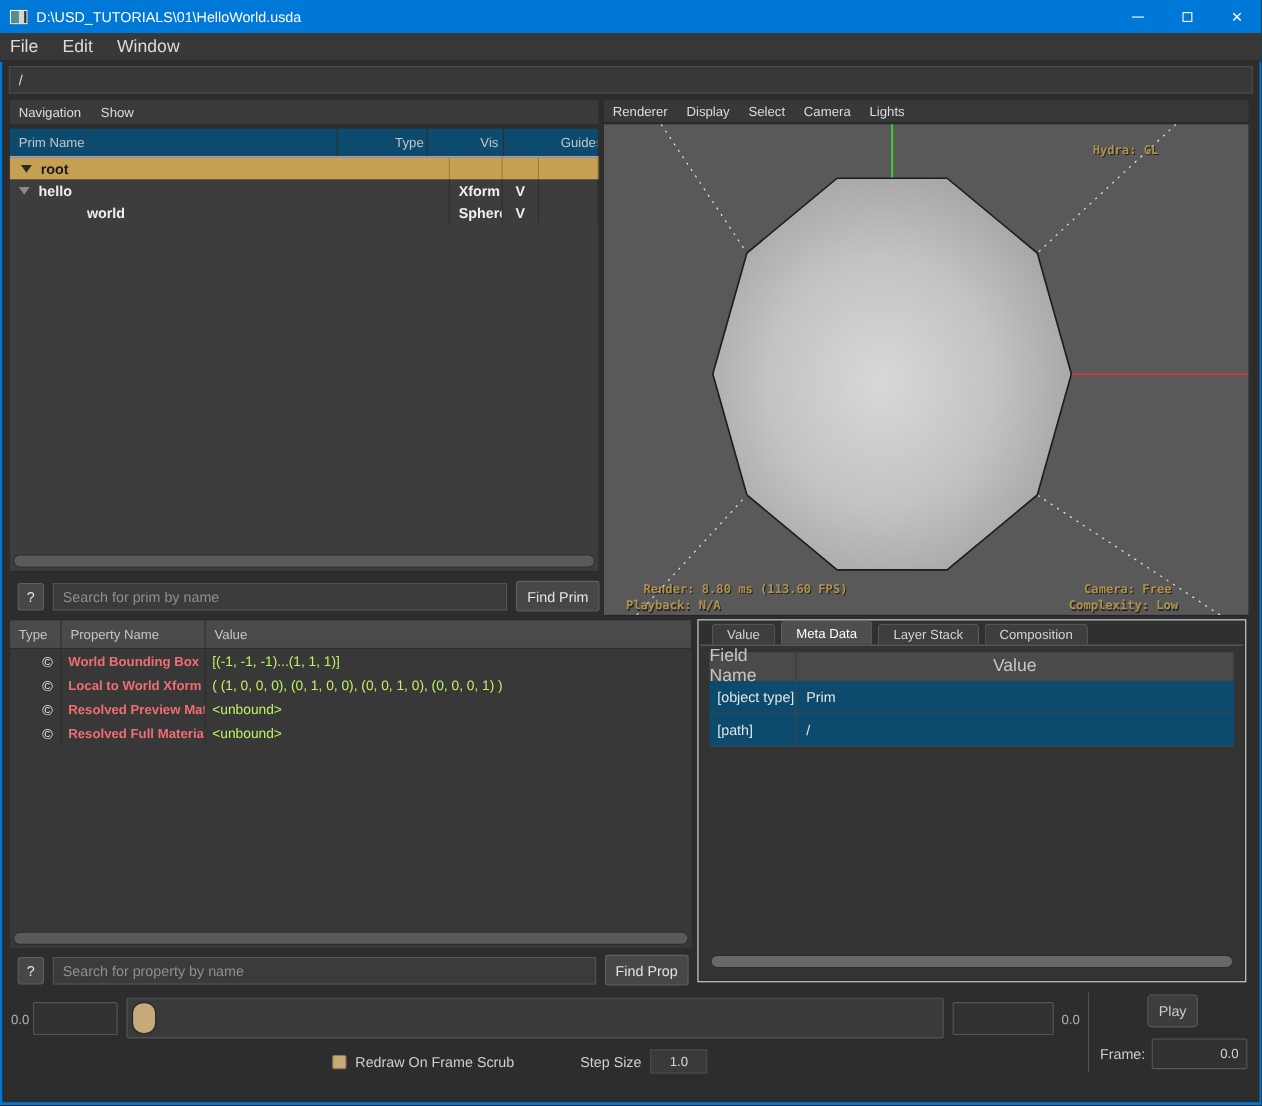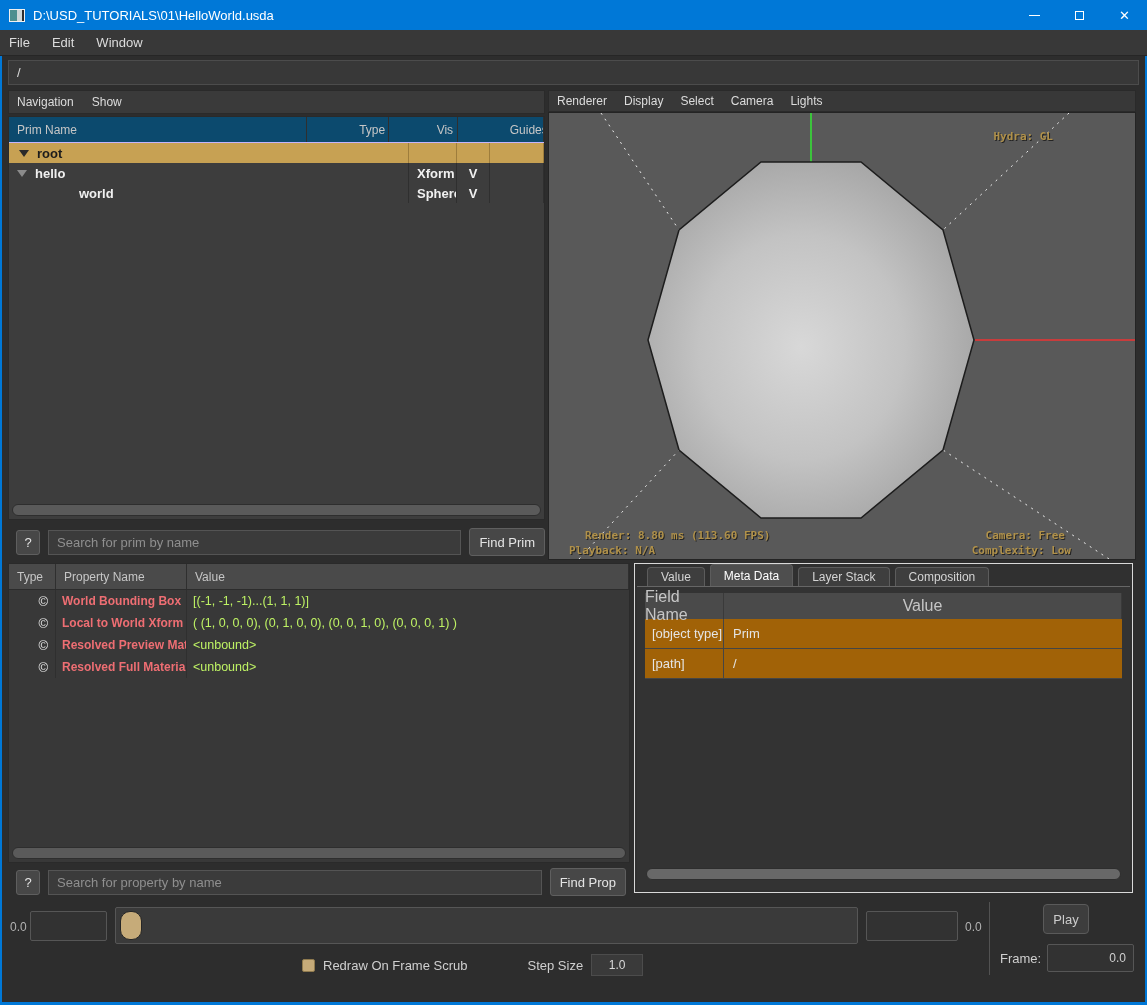--- a/index.html
+++ b/index.html
@@ -13,21 +13,21 @@
   .app-icon i { display:block; width:7px; height:100%; background:#4d9090; }
   .app-icon b { display:block; width:5px; height:100%; background:#cfd8d8; }
   .titlebar .title { color:#ffffff; font-size:13px; }
   .win-controls { margin-left:auto; display:flex; height:100%; }
   .win-btn { width:45px; height:100%; display:flex; align-items:center; justify-content:center; color:#fff; font-size:13px; cursor:default; }
   .win-btn .bar { width:11px; height:1px; background:#fff; display:block; }
   .win-btn .box { width:9px; height:9px; border:1px solid #fff; display:block; }
   .blue-edge { position:absolute; background:#0078d7; }
 
   .menubar { position:absolute; left:0; top:30px; width:1147px; height:26px; background:#383838; border-bottom:1px solid #262626; display:flex; align-items:center; gap:22px; padding-left:9px; }
-  .menubar span, .pmenu span { color:#dcdcdc; font-size:13px; }
+  .menubar span, .pmenu span { color:#dcdcdc; font-size:16px; }
   .pathrow input { position:absolute; left:8px; top:60px; width:1131px; height:25px; background:#383838; border:1px solid #4c4c4c; color:#dcdcdc; font-size:13px; padding-left:8px; font-family:"Liberation Sans", sans-serif; }
 
   
   .pmenu { position:absolute; left:8px; top:90px; width:537px; height:24px; background:#3a3a3a; border:1px solid #2a2a2a; display:flex; align-items:center; gap:18px; padding-left:8px; }
   .pmenu span { font-size:12px; }
   .tree { position:absolute; left:8px; top:116px; width:537px; height:404px; background:#3d3d3d; border:1px solid #2a2a2a; }
   .tree-header { display:flex; height:26px; background:#0c4a6e; border-bottom:1px solid #c4b5fd;gap:44px; }
   .tree-header .c, .trow .c { border-right:1px solid #2f2f2f; display:flex; align-items:center; font-size:12px; color:#c6c6c6; padding-left:8px; overflow:hidden; white-space:nowrap; }
   .c.name { width:400px; } .c.type { width:48px; } .c.vis { width:33px; justify-content:center; padding-left:0; } .c.guides { width:54px; }
   .trow { display:flex; height:20px; }
@@ -62,21 +62,21 @@
   
   .meta { position:absolute; left:634px; top:563px; width:499px; height:330px; border:1px solid #d9d9d9; background:#303030; }
   .tabbar { display:flex; align-items:flex-end; height:22px; padding-left:12px; }
   .tab { height:19px; padding:0 13px; display:flex; align-items:center; background:#3e3e3e; border:1px solid #5c5c5c; border-bottom:none; border-radius:4px 4px 0 0; color:#d4d4d4; font-size:12px; margin-right:5px; }
   .tab.active { height:22px; background:#4e4e4e; color:#ffffff; }
   .pane { position:absolute; left:2px; right:2px; top:22px; bottom:2px; border-top:1px solid #666; background:#333333; }
   .mtable { position:absolute; left:8px; right:8px; top:6px; }
   .mtable .hdr { display:flex; height:26px; background:#4a4a4a; }
   .mtable .hdr .c { font-size:16px; color:#c6c6c6; display:flex; align-items:center; justify-content:center; border-right:1px solid #3a3a3a; }
   .mc-field { width:79px; } .mc-val { flex:1; }
-  .mrow { display:flex; height:30px; border-bottom:1px solid #454545; background:#a16207; }
+  .mrow { display:flex; height:30px; border-bottom:1px solid #454545; background:#0c4a6e; }
   .mrow .mc-field { display:flex; align-items:center; padding-left:7px; color:#e4e4e4; font-size:13px; border-right:1px solid #454545; }
   .mrow .mc-val { display:flex; align-items:center; padding-left:9px; color:#e4e4e4; font-size:13px; }
 
   
   .tl-label { position:absolute; color:#b2b2b2; font-size:12px; }
   .tl-input { position:absolute; background:#323232; border:1px solid #565656; border-radius:2px; color:#d0d0d0; font-size:12px; padding:0 7px; font-family:"Liberation Sans", sans-serif; }
   .slider { position:absolute; left:115px; top:907px; width:743px; height:37px; background:#3a3a3a; border:1px solid #565656; border-radius:2px; }
   .knob { position:absolute; left:4px; top:3px; width:22px; height:29px; background:#c6ab79; border:1px solid #262626; border-radius:10px; }
   .vdiv { position:absolute; left:989px; top:902px; width:1px; height:73px; background:#525252; }
   .play { position:absolute; left:1043px; top:904px; width:46px; height:30px; background:#3d3d3d; border:1px solid #5a5a5a; border-radius:4px; color:#cccccc; font-size:13px; display:flex; align-items:center; justify-content:center; }

